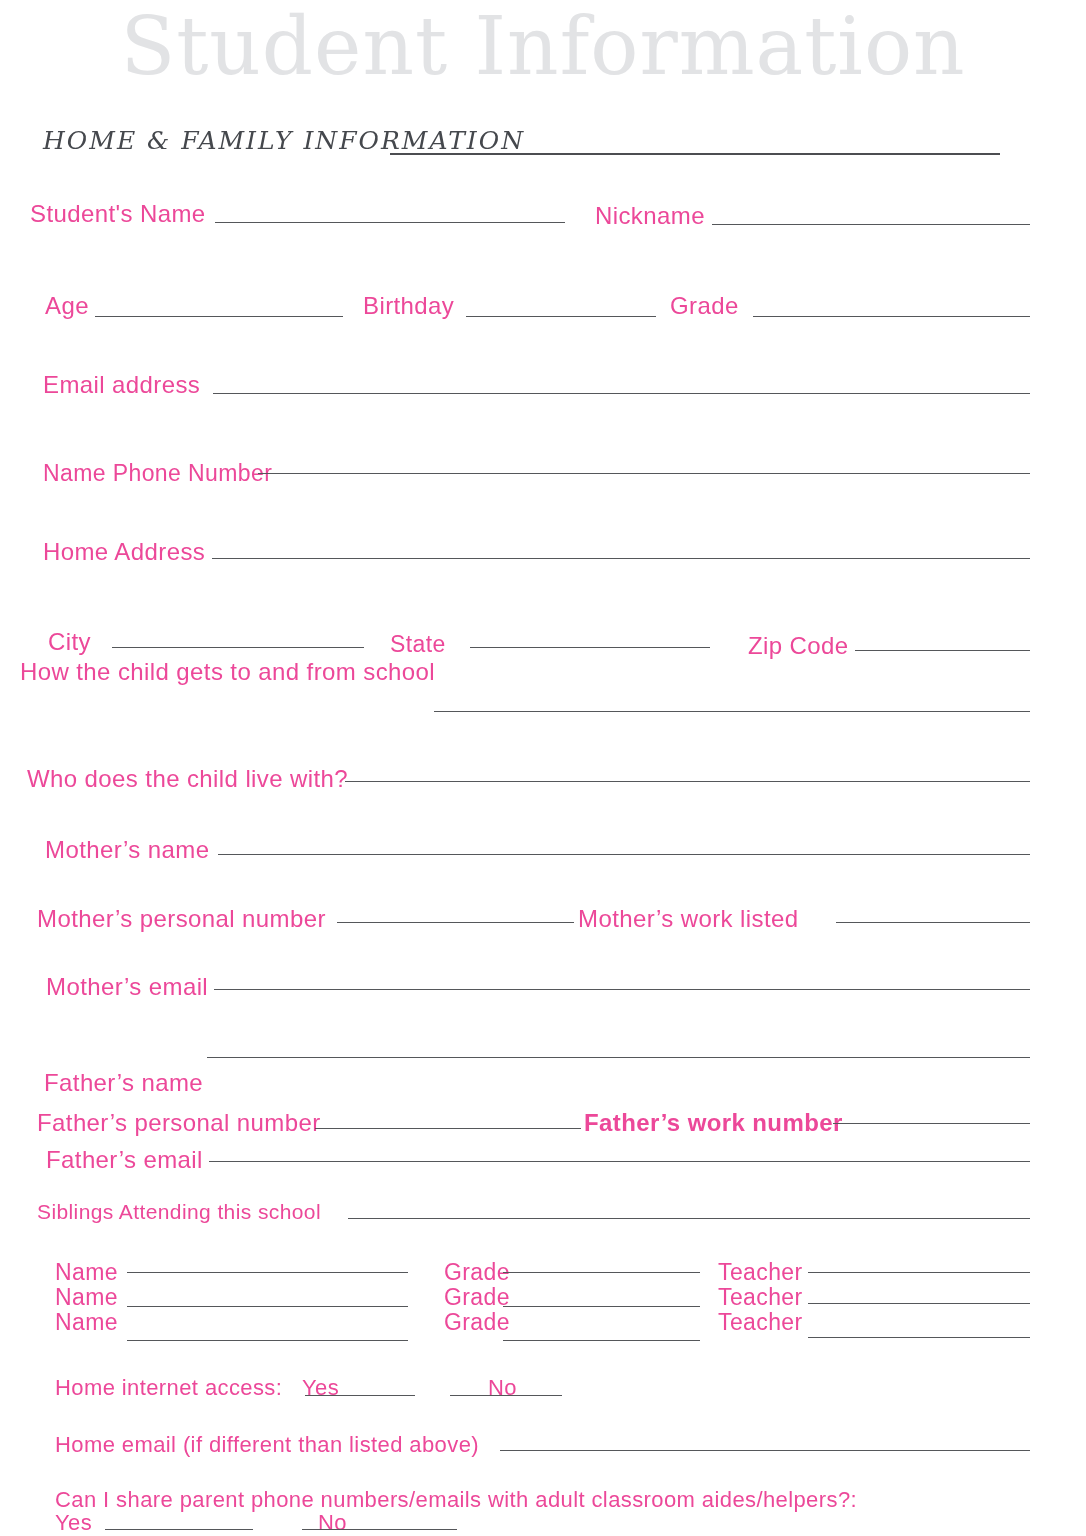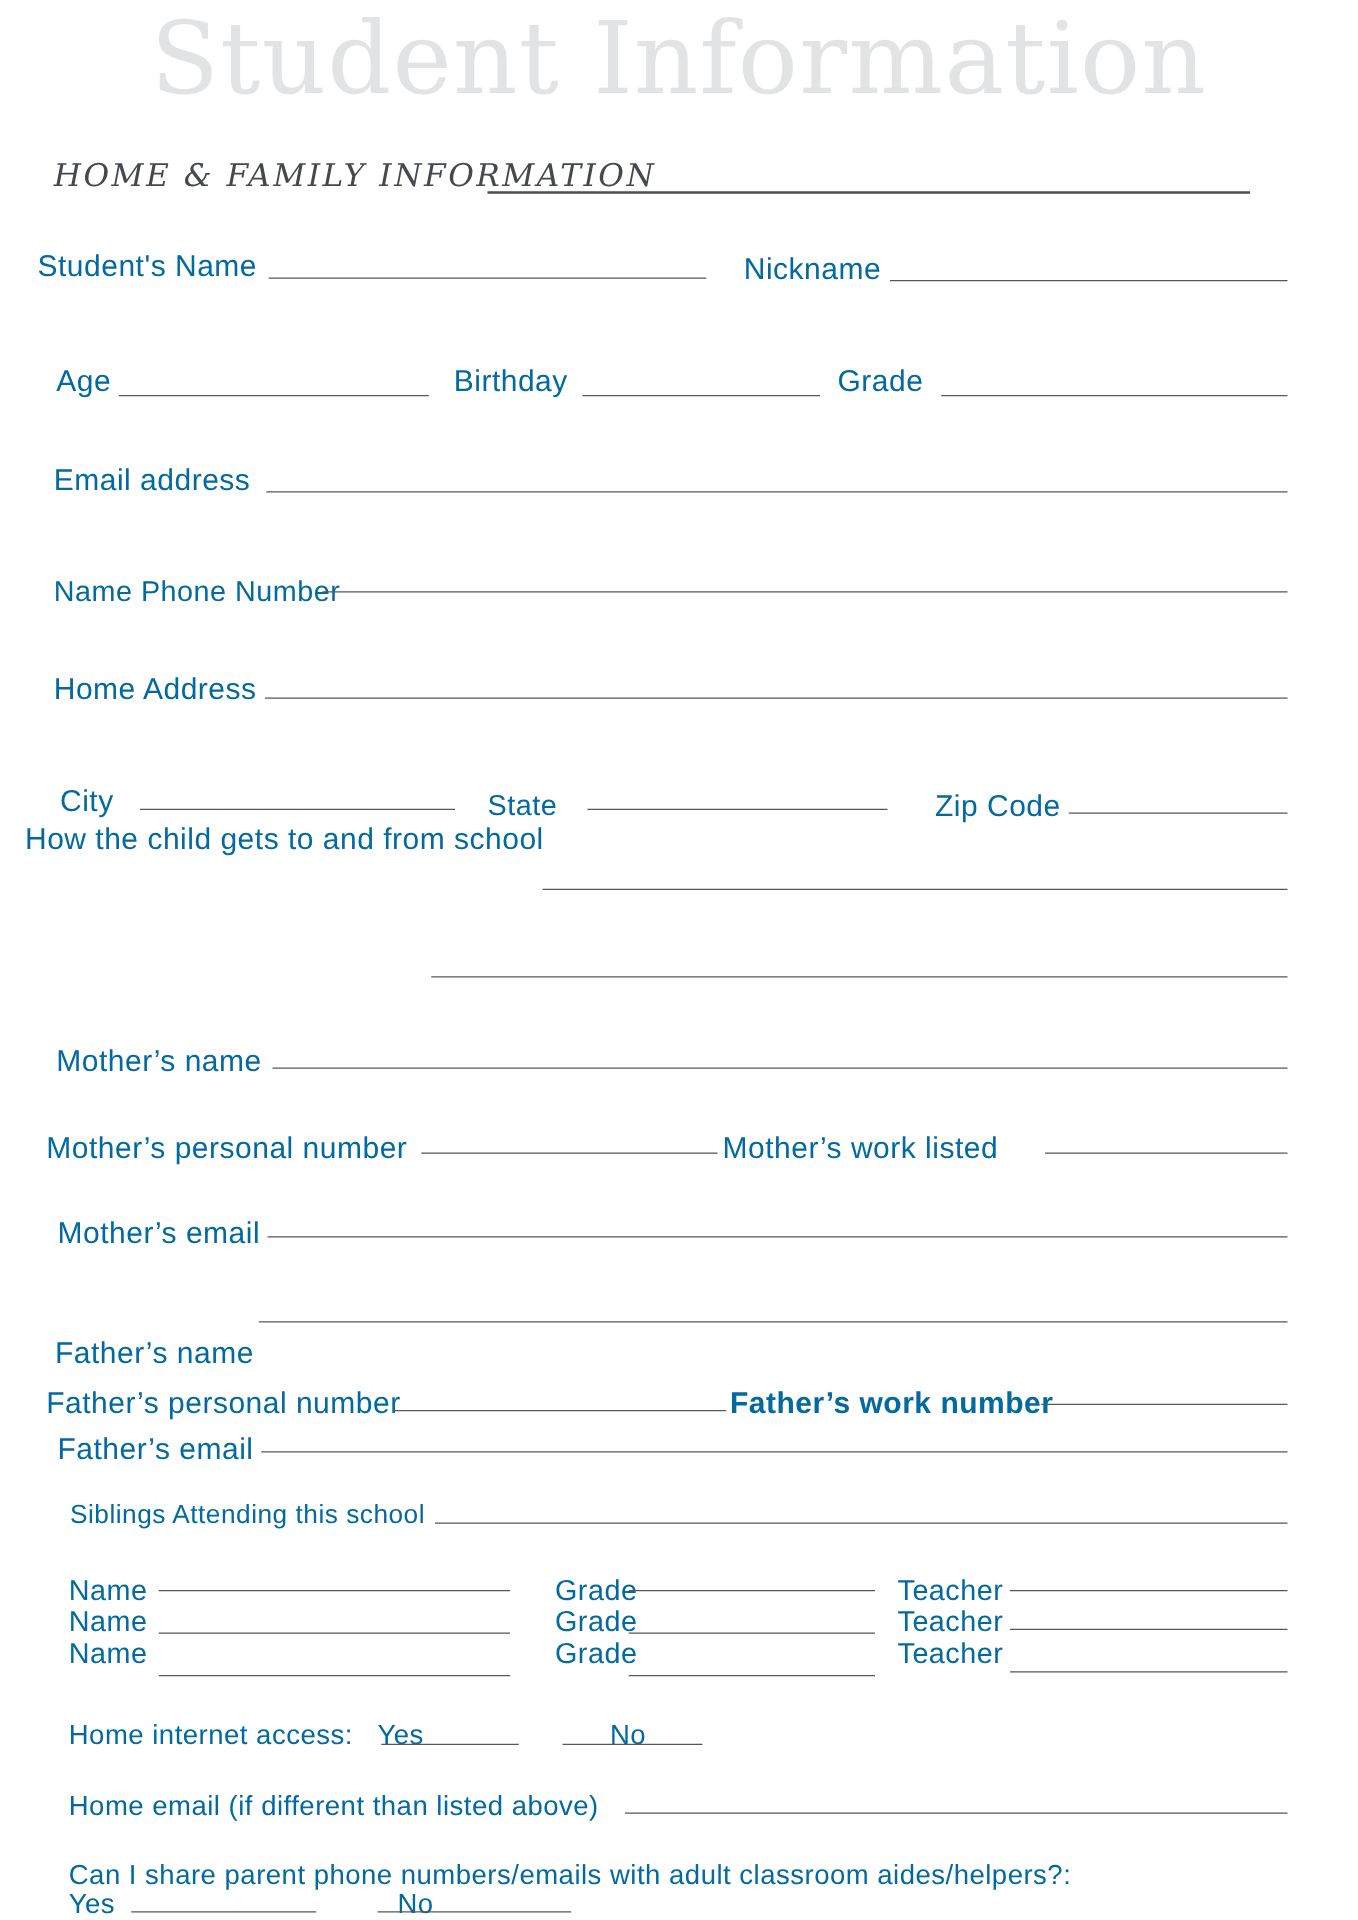--- a/index.html
+++ b/index.html
@@ -24,21 +24,21 @@
     font-family:"DejaVu Serif", serif;
     font-style:italic;
     font-size:25px;
     font-weight:500;
     color:#45484d;
     letter-spacing:2px;
     white-space:nowrap;
   }
   .lbl{
     position:absolute;
-    color:#0369a1;
+    color:#ec4899;
     letter-spacing:0.4px;
     white-space:nowrap;
     font-size:24px;
   }
   .lbl.sm{font-size:23px;}
   .lbl.md{font-size:22px;}
   .lbl.s21{font-size:21px;}
   .fill-line{
     position:absolute;height:0;
     border-bottom:1.6px solid #55575a;
@@ -79,20 +79,21 @@
   <span class="lbl" style="left:48px;top:628px;">City</span>
   <div class="fill-line" style="left:112px;top:647px;width:252px;"></div>
   <span class="lbl sm" style="left:390px;top:631px;">State</span>
   <div class="fill-line" style="left:470px;top:647px;width:240px;"></div>
   <span class="lbl" style="left:748px;top:632px;">Zip Code</span>
   <div class="fill-line" style="left:855px;top:650px;width:175px;"></div>
 
   <span class="lbl" style="left:20px;top:658px;">How the child gets to and from school</span>
   <div class="fill-line" style="left:434px;top:711px;width:596px;"></div>
 
+  <span class="lbl" style="left:27px;top:765px;">Who does the child live with?</span>
   <div class="fill-line" style="left:345px;top:781px;width:685px;"></div>
 
   <span class="lbl" style="left:45px;top:836px;">Mother’s name</span>
   <div class="fill-line" style="left:218px;top:854px;width:812px;"></div>
 
   <span class="lbl" style="left:37px;top:905px;">Mother’s personal number</span>
   <div class="fill-line" style="left:337px;top:922px;width:237px;"></div>
   <span class="lbl" style="left:578px;top:905px;">Mother’s work listed</span>
   <div class="fill-line" style="left:836px;top:922px;width:194px;"></div>
 
@@ -103,21 +104,21 @@
   <div class="fill-line" style="left:207px;top:1057px;width:823px;"></div>
 
   <span class="lbl" style="left:37px;top:1109px;">Father’s personal number</span>
   <div class="fill-line" style="left:315px;top:1128px;width:266px;"></div>
   <span class="lbl" style="left:584px;top:1109px;font-weight:bold;">Father’s work number</span>
   <div class="fill-line" style="left:833px;top:1123px;width:197px;"></div>
 
   <span class="lbl" style="left:46px;top:1146px;">Father’s email</span>
   <div class="fill-line" style="left:209px;top:1161px;width:821px;"></div>
 
-  <span class="lbl s21" style="left:56px;top:1200px;">Siblings Attending this school</span>
+  <span class="lbl s21" style="left:37px;top:1200px;">Siblings Attending this school</span>
   <div class="fill-line" style="left:348px;top:1218px;width:682px;"></div>
 
   <span class="lbl sm" style="left:55px;top:1259px;">Name</span>
   <div class="fill-line" style="left:127px;top:1272px;width:281px;"></div>
   <span class="lbl sm" style="left:444px;top:1259px;">Grade</span>
   <div class="fill-line" style="left:503px;top:1272px;width:197px;"></div>
   <span class="lbl sm" style="left:718px;top:1259px;">Teacher</span>
   <div class="fill-line" style="left:808px;top:1272px;width:222px;"></div>
 
   <span class="lbl sm" style="left:55px;top:1284px;">Name</span>

